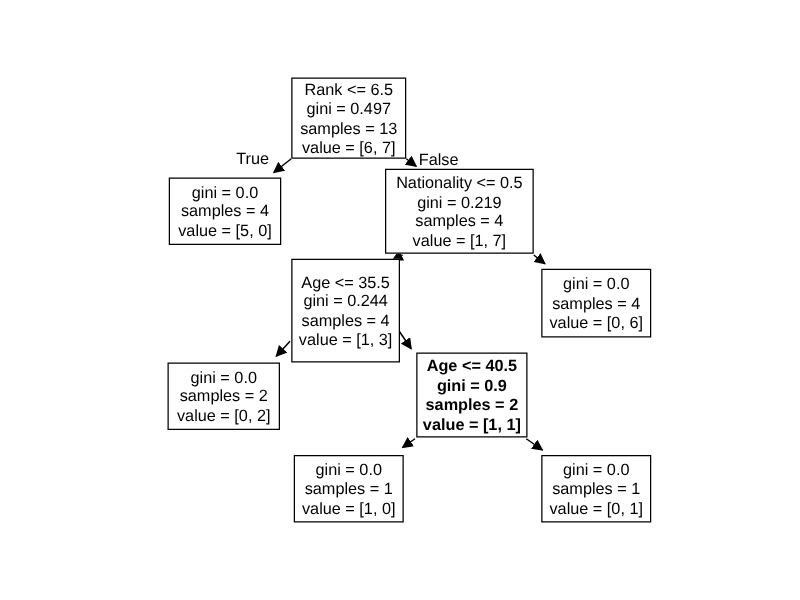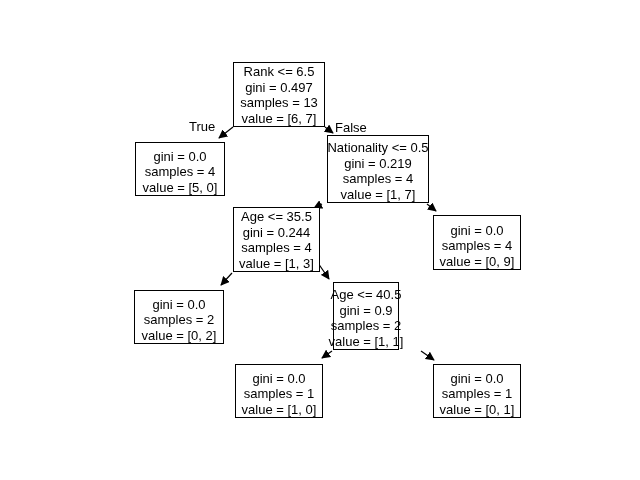--- a/index.html
+++ b/index.html
@@ -25,34 +25,34 @@
     pointer-events: none;
   }
   .node {
     position: absolute;
     box-sizing: border-box;
     background: var(--bg, #ffffff);
     border: 1.4px solid var(--border, #000000);
     color: var(--text, #000000);
     display: flex;
     flex-direction: column;
-    justify-content: flex-end;
+    justify-content: center;
     align-items: center;
     text-align: center;
     font-size: 13px;
     line-height: 15.5px;
     white-space: nowrap;
   }
   .n0 { left: 233px; top:  62px; width:  92px; height: 65px; }
   .n1 { left: 135px; top: 142px; width:  90px; height: 54px; }
-  .n2 { left: 327px; top: 135px; width: 102px; height: 68px; }
-  .n3 { left: 233px; top: 207px; width:  87px; height: 65px; }
+  .n2 { left: 308px; top: 135px; width: 119px; height: 68px; }
+  .n3 { left: 233px; top: 207px; width:  87px; height: 83px; }
   .n4 { left: 433px; top: 215px; width:  88px; height: 55px; }
   .n5 { left: 134px; top: 290px; width:  90px; height: 54px; }
-  .n6 { left: 333px; top: 282px; width:  66px; height: 68px; }
+  .n6 { left: 333px; top: 282px; width:  89px; height: 68px; font-weight: bold; }
   .n7 { left: 235px; top: 364px; width:  88px; height: 54px; }
   .n8 { left: 433px; top: 364px; width:  88px; height: 54px; }
   .edge-label {
     position: absolute;
     font-size: 13px;
     line-height: 14px;
     color: var(--text, #000000);
   }
   .lbl-true  { left: 189px; top: 120px; width: 32px; text-align: left; }
   .lbl-false { left: 335px; top: 121px; }
@@ -105,21 +105,21 @@
   <div class="node n3">
     <div>Age &lt;= 35.5</div>
     <div>gini = 0.244</div>
     <div>samples = 4</div>
     <div>value = [1, 3]</div>
   </div>
 
   <div class="node n4">
     <div>gini = 0.0</div>
     <div>samples = 4</div>
-    <div>value = [0, 9]</div>
+    <div>value = [0, 6]</div>
   </div>
 
   <div class="node n5">
     <div>gini = 0.0</div>
     <div>samples = 2</div>
     <div>value = [0, 2]</div>
   </div>
 
   <div class="node n6">
     <div>Age &lt;= 40.5</div>

